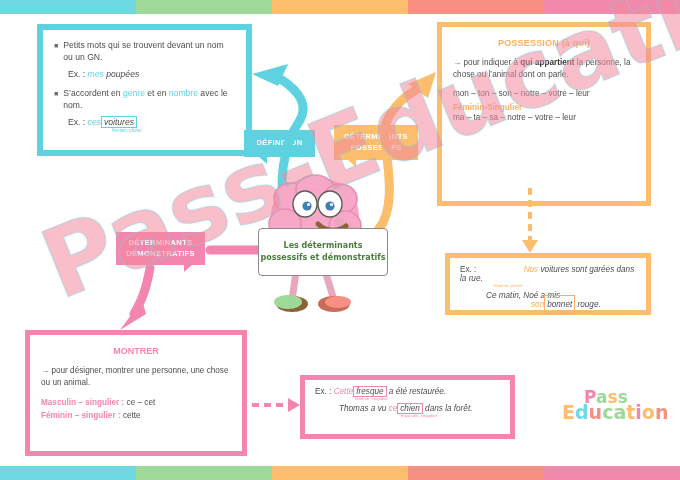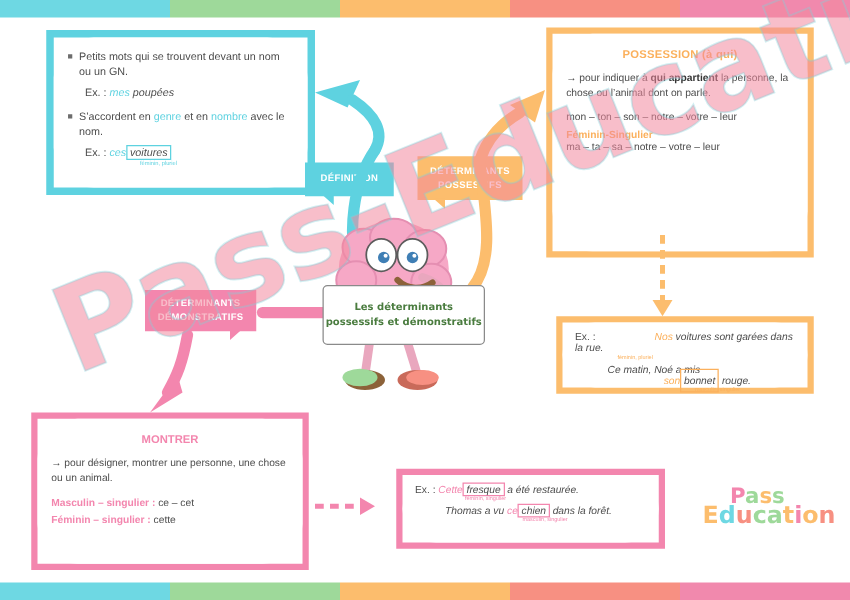--- a/index.html
+++ b/index.html
@@ -51,21 +51,21 @@
 
   
   #montrer-box{left:25px;top:330px;width:222px;height:126px;}
   .box-title-p{color:#f386ae;font-size:9px;font-weight:bold;text-align:center;
                margin:2px 0 9px;}
   .grp2{font-size:8.2px;color:#4d4d4d;line-height:1.5;}
   .grp2 b{color:#f386ae;}
 
   
   #ex-orange{left:445px;top:253px;width:206px;height:62px;}
-  #ex-pink{left:300px;top:375px;width:215px;height:64px;margin-left:17px;}
+  #ex-pink{left:300px;top:375px;width:215px;height:64px;}
   .ex-txt{font-size:8.2px;color:#4d4d4d;font-style:italic;}
   .ex-txt .pre{font-style:normal;}
   .or{color:#fbb05c;font-style:italic;padding-left:45px;}
   .pk{color:#f386ae;font-style:italic;}
   .boxed-or{border:1px solid #fbb05c;padding:4px 2px;font-style:italic;color:#4d4d4d;}
   .boxed-pk{border:1px solid #f386ae;padding:0 2px;font-style:italic;color:#4d4d4d;}
   .tag-or{color:#fbb05c;font-size:4.4px;display:block;font-style:normal;}
   .tag-pk{color:#f386ae;font-size:4.4px;display:block;font-style:normal;}
 
   

